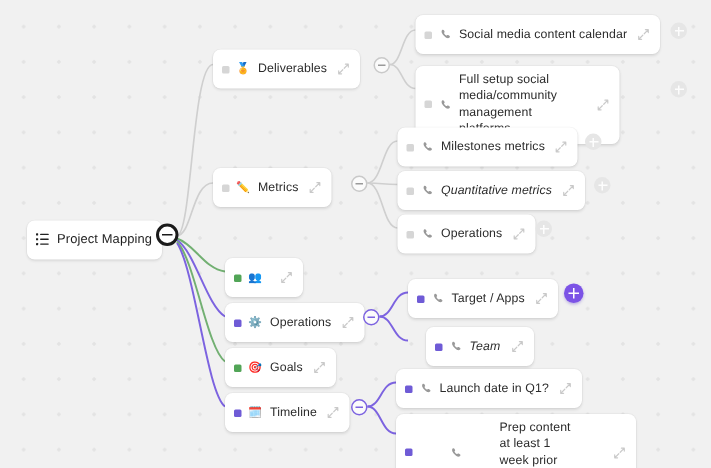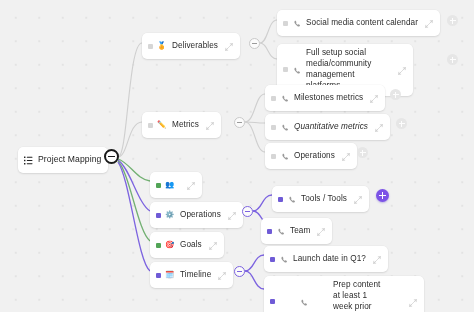--- a/index.html
+++ b/index.html
@@ -305,36 +305,36 @@
       <span class="bar"></span>
     </div>
 
   <div class="node" style="left:272px;top:186px;">
     <span class="bullet purple"></span>
     <span class="ico">
       <svg width="8" height="8" viewBox="0 0 10 10">
           <path d="M2.2 1.3c.5-.5 1.2-.3 1.5.2l.5.9c.2.4.1.7-.2 1-.3.2-.3.4-.1.7.4.7 1 1.3 1.7 1.7.3.2.5.1.7-.1.3-.3.6-.4 1-.2l.9.5c.5.3.7 1 .2 1.5-.6.6-1.4.8-2.3.5C4.8 7.4 3 5.7 2 3.8c-.4-.9-.3-1.9.2-2.5z" fill="#999"></path>
         </svg>
     </span>
-    <span class="label">Tools / Tools</span>
+    <span class="label">Target / Apps</span>
     <span class="expand">
       <svg width="8" height="8" viewBox="0 0 10 10">
           <g stroke="#8a8a8a" stroke-width="1" fill="none" stroke-linecap="round">
         <path d="M9 1L5.6 4.4M9 1H6.6M9 1v2.4"></path>
             <path d="M1 9l3.4-3.4M1 9h2.4M1 9V6.6"></path>
           </g>
         </svg>
     </span>
   </div>
   <div class="toggle add-purple" style="left:376px;top:189px;">
       <span class="plus-h"></span>
       <span class="plus-v"></span>
     </div>
 
-  <div class="node" style="left:261px;top:218px;">
+  <div class="node" style="left:284px;top:218px;font-style:italic;">
     <span class="bullet purple"></span>
     <span class="ico">
       <svg width="8" height="8" viewBox="0 0 10 10">
           <path d="M2.2 1.3c.5-.5 1.2-.3 1.5.2l.5.9c.2.4.1.7-.2 1-.3.2-.3.4-.1.7.4.7 1 1.3 1.7 1.7.3.2.5.1.7-.1.3-.3.6-.4 1-.2l.9.5c.5.3.7 1 .2 1.5-.6.6-1.4.8-2.3.5C4.8 7.4 3 5.7 2 3.8c-.4-.9-.3-1.9.2-2.5z" fill="#999"></path>
         </svg>
     </span>
     <span class="label">Team</span>
     <span class="expand">
       <svg width="8" height="8" viewBox="0 0 10 10">
           <g stroke="#8a8a8a" stroke-width="1" fill="none" stroke-linecap="round">

